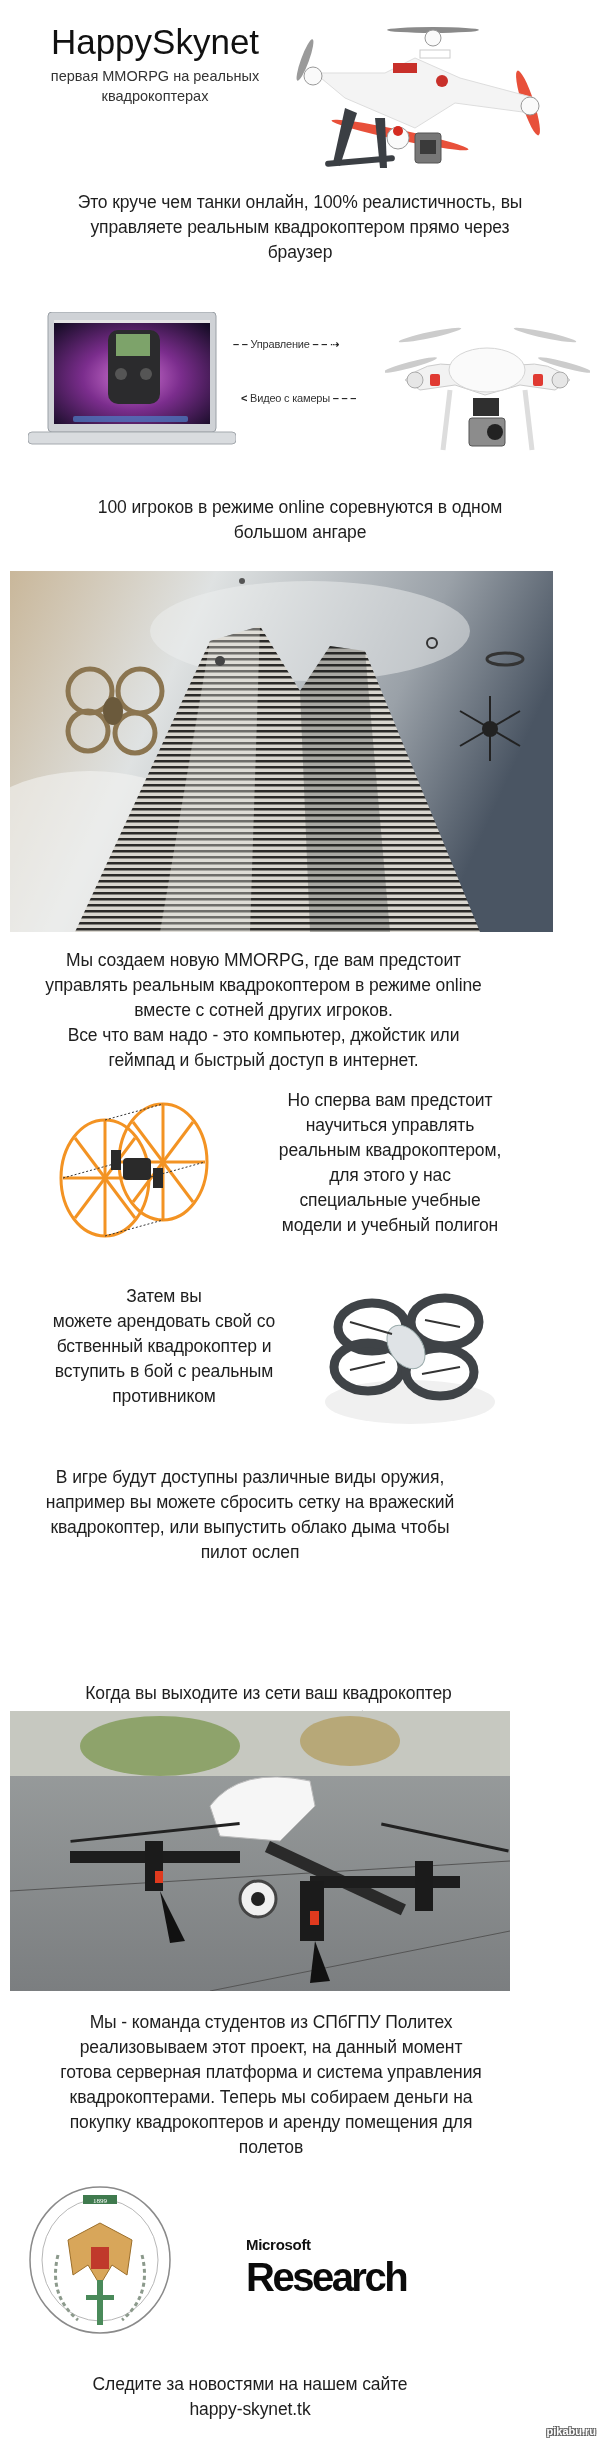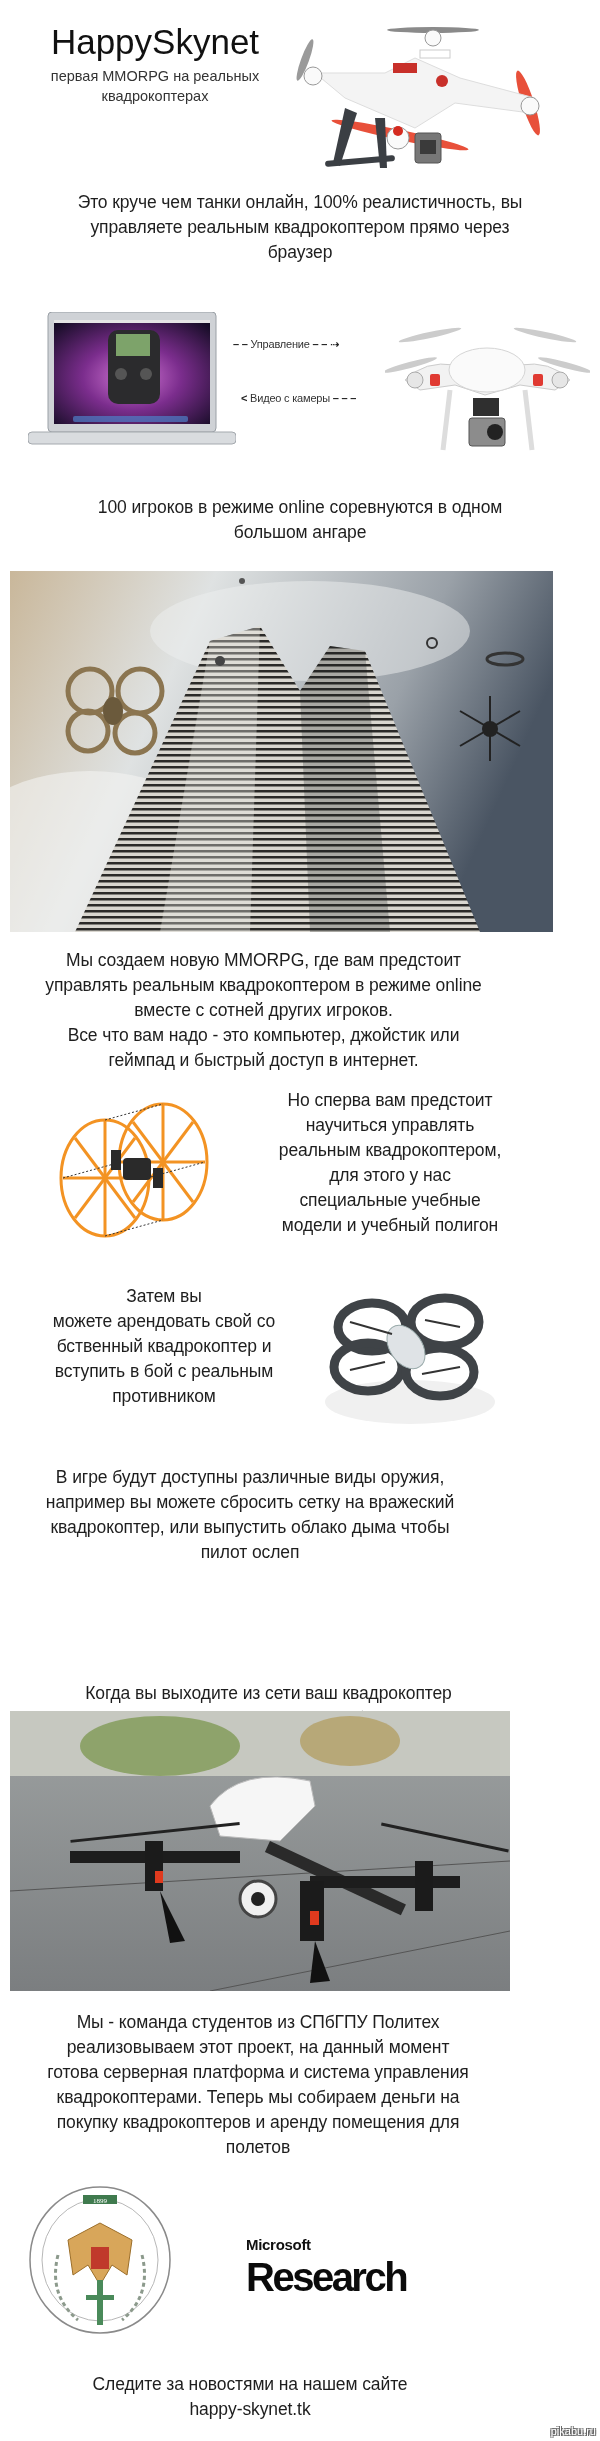--- a/index.html
+++ b/index.html
@@ -43,21 +43,21 @@
 
   
   #inspire-drone { left: 10px; top: 1711px; width: 500px; height: 280px; }
 
   
   #polytech-logo { left: 28px; top: 2185px; width: 145px; height: 150px; }
   #msr-logo { left: 246px; top: 2236px; width: 230px; height: 70px; }
   .msr-small { font-size: 15px; color: #111; letter-spacing: -0.3px; font-weight: bold; }
   .msr-big { font-size: 40px; font-weight: bold; color: #0b0b0b; letter-spacing: -2.5px; line-height: 48px; }
 
-  #watermark { right: 4px; bottom: 4px; font-size: 11px; font-weight: normal; color: #fff;
+  #watermark { right: 4px; bottom: 4px; font-size: 11px; font-weight: bold; color: #fff;
     text-shadow: -1px -1px 0 #666, 1px -1px 0 #666, -1px 1px 0 #666, 1px 1px 0 #666; }
 </style>
 </head>
 <body>
 
 <div class="abs center" id="title">HappySkynet</div>
 <div class="abs center pre" id="subtitle">первая MMORPG на реальных
 квадрокоптерах</div>
 
 <div class="abs photo" id="hero-drone">
@@ -288,21 +288,21 @@
     <rect x="300" y="200" width="9" height="14" fill="#e03a1e"></rect>
     <rect x="405" y="150" width="18" height="50" fill="#1b1b1b"></rect>
     <path d="M150 180 L175 230 L160 232 Z" fill="#111"></path>
     <path d="M305 230 L320 270 L300 272 Z" fill="#111"></path>
 
     <circle cx="248" cy="188" r="18" fill="#f0f0f0" stroke="#444" stroke-width="3"></circle>
     <circle cx="248" cy="188" r="7" fill="#222"></circle>
   </svg>
 </div>
 
-<div class="abs center pre txt" style="left:4px;top:2010px;width:500px;padding-left:8px;">Мы - команда студентов из СПбГПУ Политех
+<div class="abs center pre txt" style="left:17px;top:2010px;width:500px;padding-left:8px;">Мы - команда студентов из СПбГПУ Политех
 реализовываем этот проект, на данный момент
 готова серверная платформа и система управления
 квадрокоптерами. Теперь мы собираем деньги на
 покупку квадрокоптеров и аренду помещения для
 полетов</div>
 
 <div class="abs" id="polytech-logo">
   <svg width="145" height="150" viewBox="0 0 145 150">
     <ellipse cx="72" cy="75" rx="70" ry="73" fill="#fff" stroke="#8a8a8a" stroke-width="1.5"></ellipse>
     <ellipse cx="72" cy="75" rx="58" ry="61" fill="none" stroke="#b8b8b8" stroke-width="1"></ellipse>

